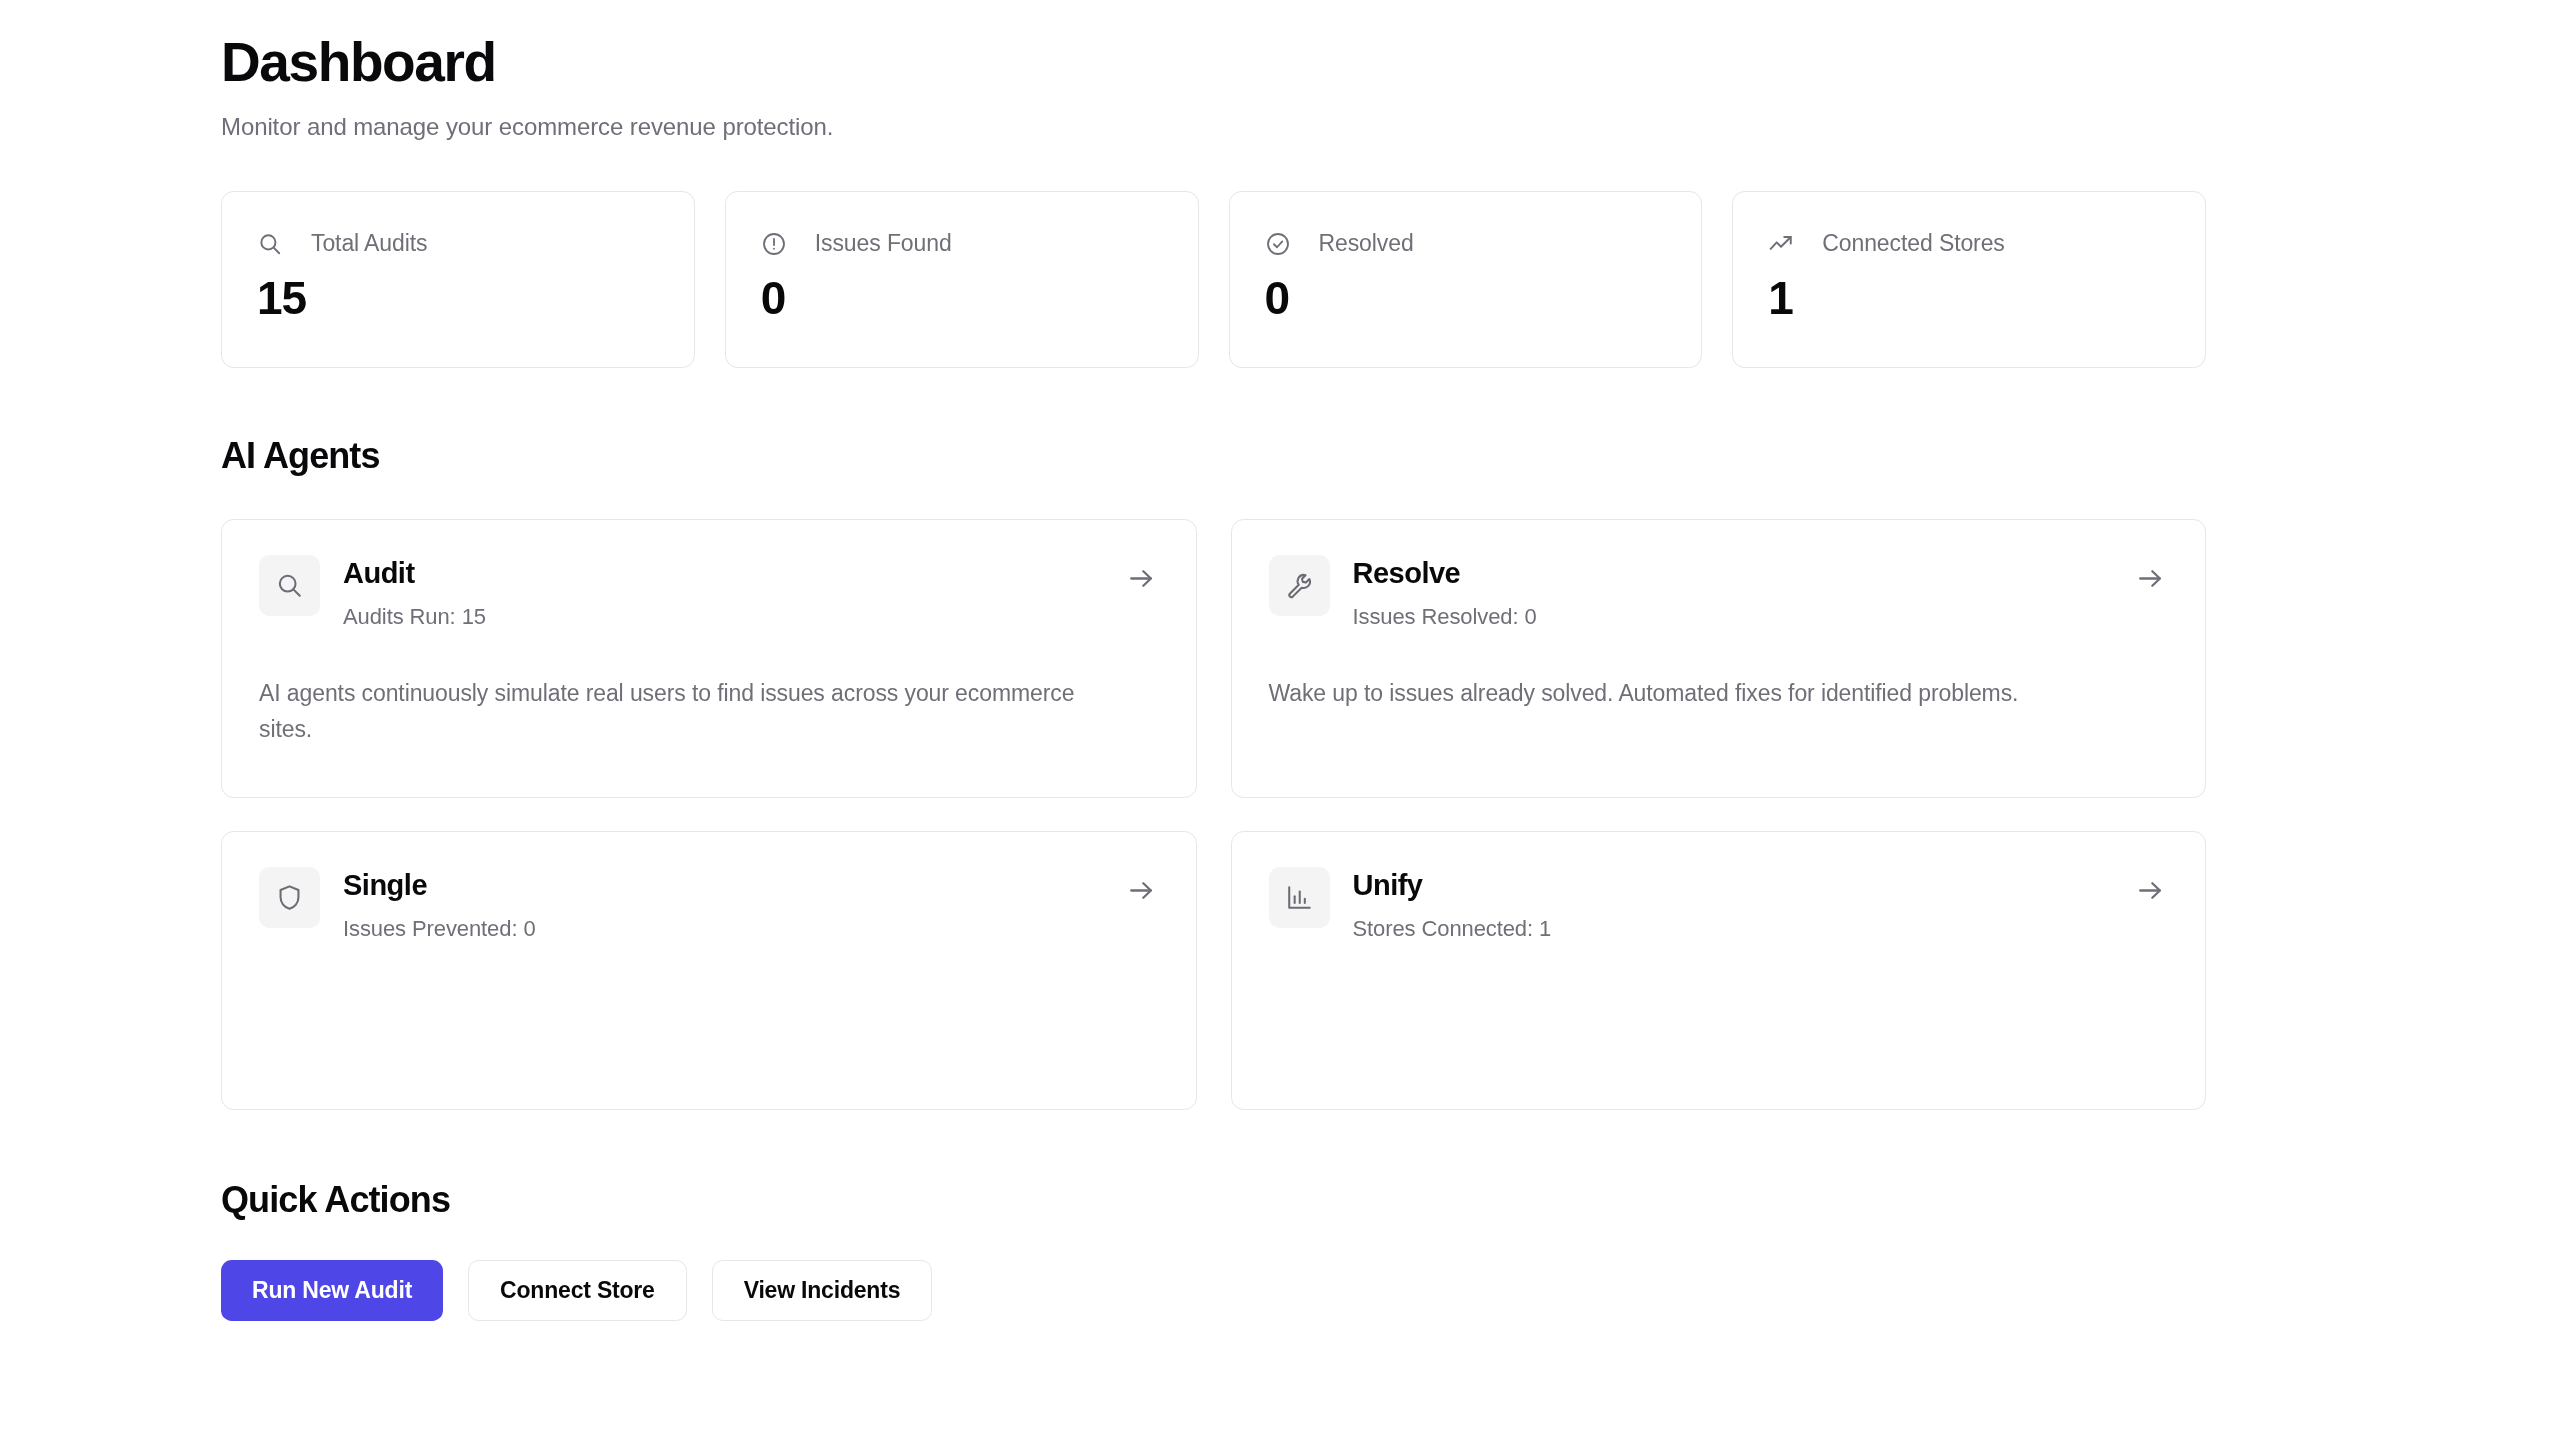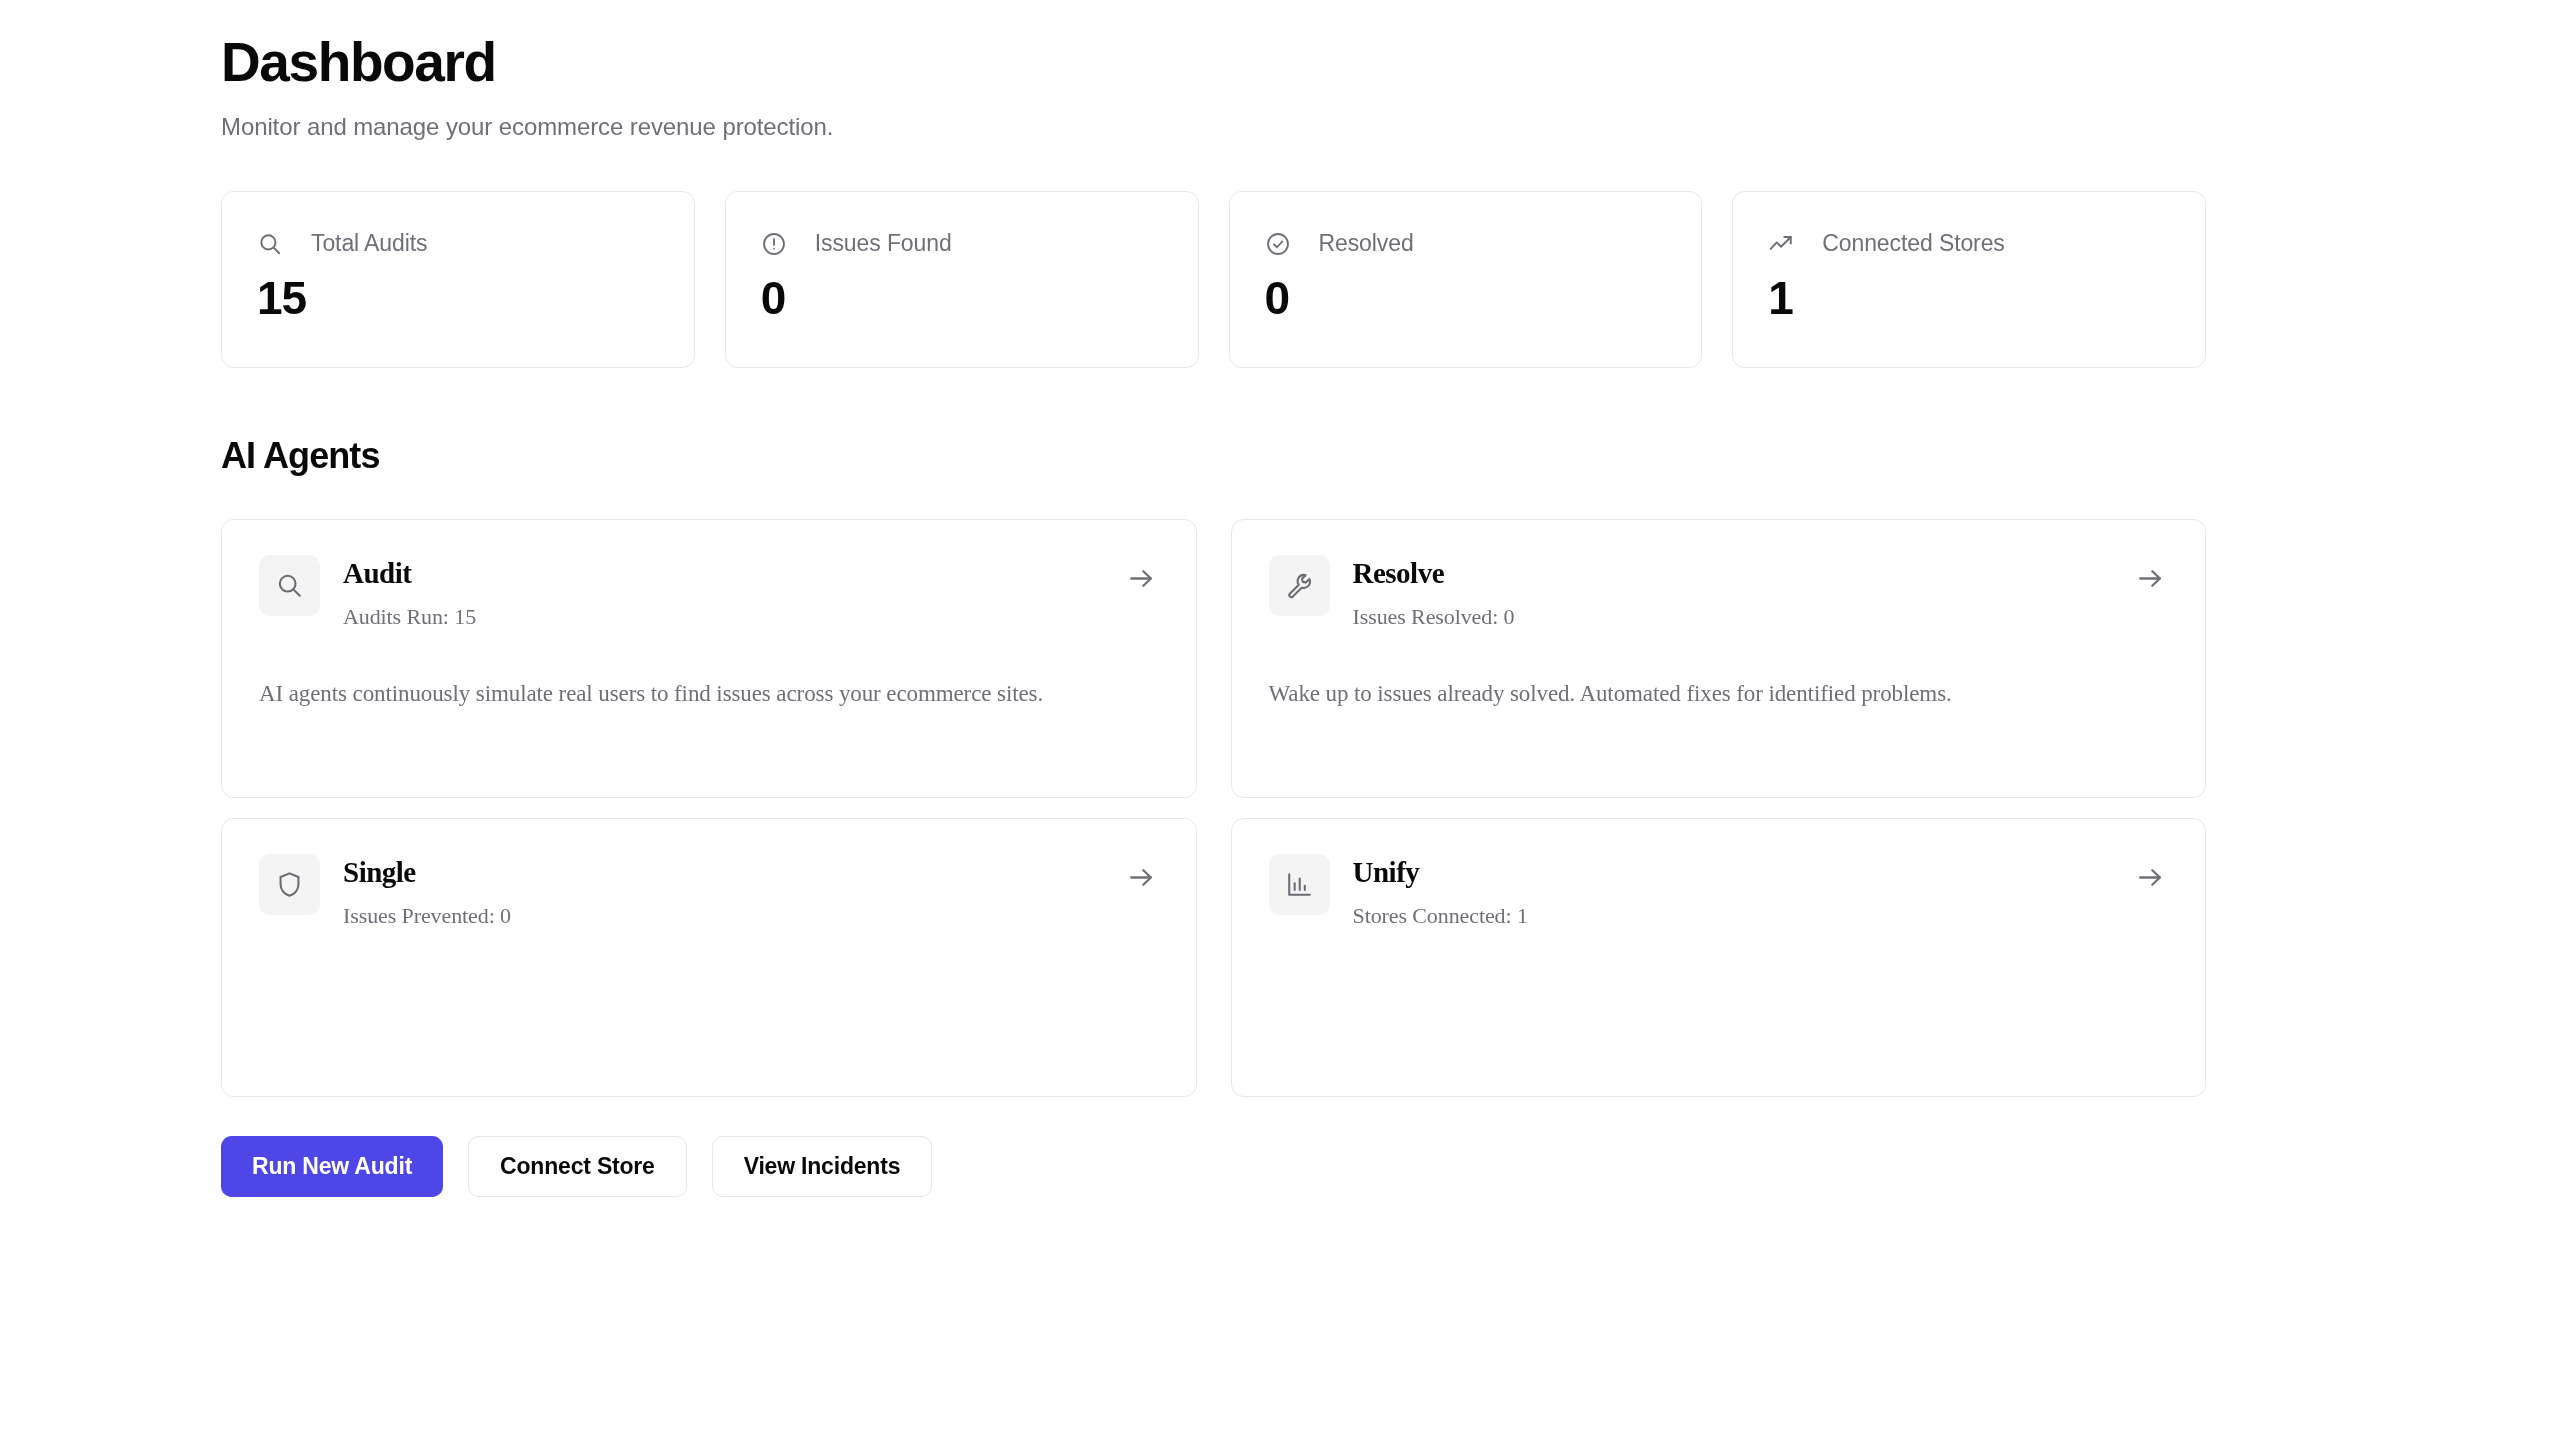--- a/index.html
+++ b/index.html
@@ -93,23 +93,22 @@
     color: #09090b;
     letter-spacing: -0.9px;
   }
   .agents-title { margin-top: 67px; }
   .quick-title  { margin-top: 69px; }
 
   
   .agents-grid {
     display: grid;
     grid-template-columns: 1fr 1fr;
-    gap: 20px 34px;
+    gap: 33px 34px;
     margin-top: 42px;
-    font-family: Liberation Serif, serif;
   }
   .agent-card {
     border: 1.5px solid #e6e6e8;
     border-radius: 12.6px;
     background: #ffffff;
     padding: 35px 37px 37px 37px;
     position: relative;
     min-height: 279px;
   }
   .agent-top {
@@ -342,20 +341,21 @@
         <span class="agent-arrow">
           <svg width="29" height="29" viewBox="0 0 24 24" fill="none" stroke="#6f6f78" stroke-width="1.9" stroke-linecap="round" stroke-linejoin="round">
             <line x1="3.5" y1="12" x2="19.5" y2="12"></line>
               <polyline points="13.5,6 19.8,12 13.5,18"></polyline>
           </svg>
         </span>
       </div>
 
     </div>
 
+    <h2 class="section-title quick-title">Quick Actions</h2>
 
     <div class="actions-row">
       <button class="btn btn-primary">Run New Audit</button>
       <button class="btn btn-secondary">Connect Store</button>
       <button class="btn btn-secondary">View Incidents</button>
     </div>
 
   </div>
 </div>
 

